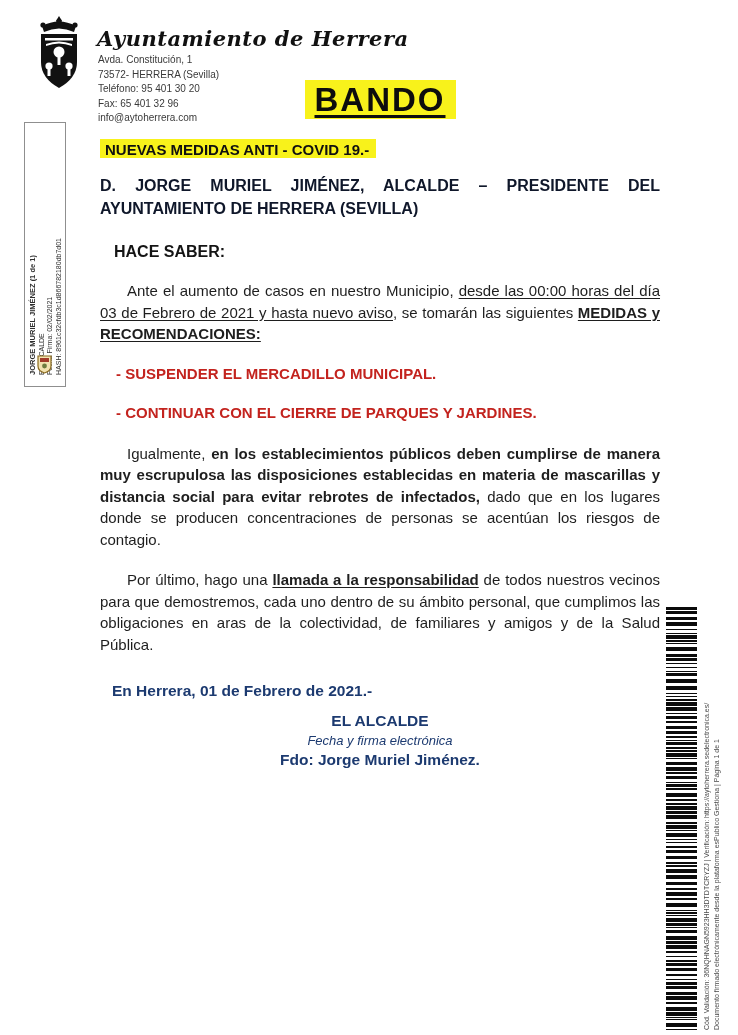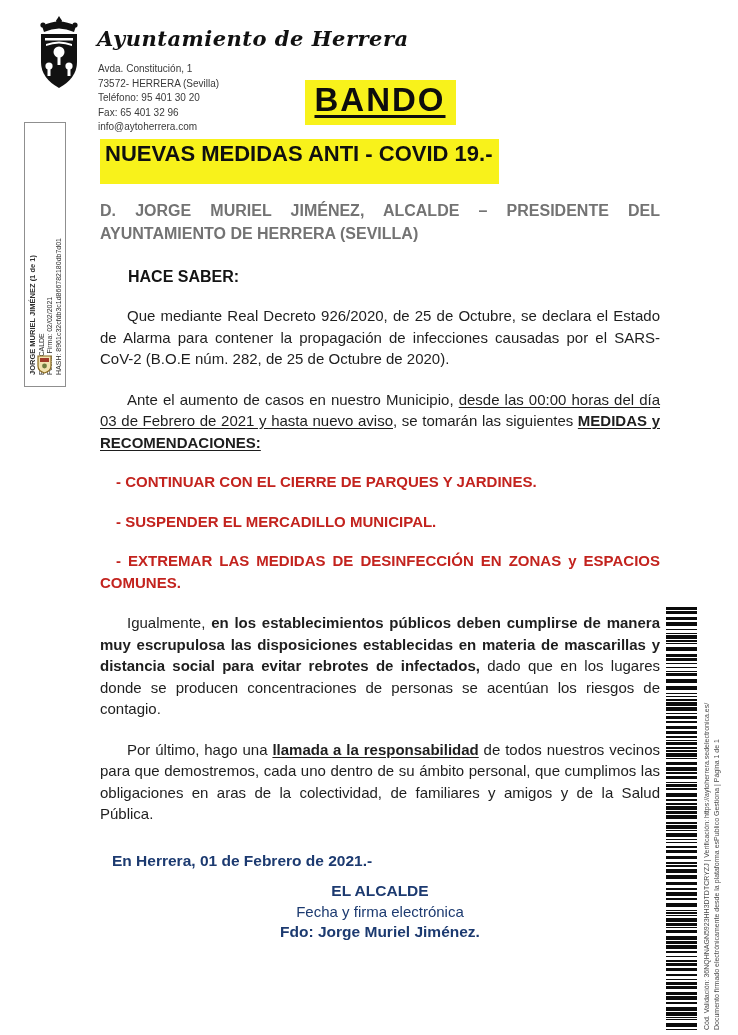--- a/index.html
+++ b/index.html
@@ -15,32 +15,32 @@
   
   .coat{position:absolute;left:30px;top:14px;width:58px;height:78px;}
   .orgname{
     position:absolute;left:97px;top:26px;
     font-family:"DejaVu Serif", serif;
     font-style:italic;font-weight:bold;
     font-size:21px;color:#111;
     letter-spacing:.5px;white-space:nowrap;
   }
   .address{
-    position:absolute;left:98px;top:62px;
+    position:absolute;left:98px;top:53px;
     font-size:10px;line-height:14.5px;color:#3a3a3a;
   }
   .bando{
     position:absolute;left:100px;top:80px;width:560px;
     text-align:center;
   }
   .bando span{
     display:inline-block;
     font-size:33px;font-weight:bold;letter-spacing:2px;
     color:#0d0d0d;
-    padding:1px 10px 6px 10px;
+    padding:1px 10px 0 10px;
     text-decoration:underline;
     text-decoration-thickness:3px;
     text-underline-offset:4px;
   }
   
   .stampbox{
     position:absolute;left:24px;top:122px;width:40px;height:263px;
     border:1px solid #8f8f8f;background:#fff;
   }
   .stamptext{
@@ -51,31 +51,31 @@
     white-space:nowrap;
   }
   .stamptext .l1{font-weight:bold;font-size:7.5px;}
   .stamp-emblem{position:absolute;left:9px;top:232px;width:21px;height:19px;}
   
   .main{
     position:absolute;left:100px;top:139px;width:560px;
   }
   .subject{
     display:inline-block;
-    font-size:22px;font-weight:bold;color:#101010;
-    padding:2px 7px 17px 5px;
+    font-size:15px;font-weight:bold;color:#101010;
+    padding:2px 7px 0 5px;
   }
   .hl{background:#f8f21b;}
   .issuer{
     margin-top:15px;
     font-size:16px;font-weight:bold;line-height:23px;
-    text-align:justify;color:#737373;
+    text-align:justify;color:#0f172a;
   }
   .salutation{
-    margin-top:23px;margin-left:28px;
+    margin-top:23px;margin-left:14px;
     font-size:16px;font-weight:bold;color:#141414;
   }
   p.body{
     margin:19px 0 0 0;
     font-size:15px;line-height:21.5px;
     text-align:justify;text-indent:27px;color:#1e1e1e;
   }
   .seg-b{font-weight:bold;}
   .seg-u{text-decoration:underline;text-underline-offset:2px;}
   .measures{margin-top:3px;}
@@ -84,21 +84,21 @@
     font-size:15px;line-height:21.5px;font-weight:bold;
     text-align:justify;text-indent:16px;
     color:#c3231e;
   }
   .dateline{
     margin-top:27px;margin-left:12px;
     font-size:15.5px;font-weight:bold;color:#1c3a70;
   }
   .sigblock{margin-top:12px;text-align:center;color:#1c3a70;}
   .sigtitle{font-size:15.5px;font-weight:bold;}
-  .signote{font-size:15px;margin-top:3px;}
+  .signote{font-size:13px;font-style:italic;margin-top:3px;}
   .signed{font-size:15.5px;font-weight:bold;margin-top:3px;}
   
   .barcode{
     position:absolute;left:666px;top:607px;width:31px;height:423px;
     overflow:hidden;
   }
   .barcode div{background:#0b0b0b;width:100%;}
   .margintext{
     position:absolute;left:702px;top:1030px;
     width:422px;height:22px;
@@ -161,27 +161,25 @@
     </svg>
   </div>
 
   <div class="main">
     <span class="subject hl">NUEVAS MEDIDAS ANTI - COVID 19.-</span>
 
     <div class="issuer">D. JORGE MURIEL JIMÉNEZ, ALCALDE – PRESIDENTE DEL AYUNTAMIENTO DE HERRERA (SEVILLA)</div>
 
     <div class="salutation">HACE SABER:</div>
 
-    <p class="body"><span>Que mediante Real Decreto 926/2020, de 25 de Octubre, se declara el Estado de Alarma para contener la propagación de infecciones causadas por el SARS-CoV-2 (B.O.E núm. 282, de 25 de Octubre de 2020).</span></p>
     <p class="body"><span>Ante el aumento de casos en nuestro Municipio, </span><span class="seg-u">desde las 00:00 horas del día 03 de Febrero de 2021 y hasta nuevo aviso</span><span>, se tomarán las siguientes </span><span class="seg-b seg-u">MEDIDAS y RECOMENDACIONES:</span></p>
 
     <div class="measures">
+        <p class="measure">- SUSPENDER EL MERCADILLO MUNICIPAL.</p>
         <p class="measure">- CONTINUAR CON EL CIERRE DE PARQUES Y JARDINES.</p>
-        <p class="measure">- SUSPENDER EL MERCADILLO MUNICIPAL.</p>
-        <p class="measure">- EXTREMAR LAS MEDIDAS DE DESINFECCIÓN EN ZONAS y ESPACIOS COMUNES.</p>
       </div>
 
     <p class="body"><span>Igualmente, </span><span class="seg-b">en los establecimientos públicos deben cumplirse de manera muy escrupulosa las disposiciones establecidas en materia de mascarillas y distancia social para evitar rebrotes de infectados,</span><span> dado que en los lugares donde se producen concentraciones de personas se acentúan los riesgos de contagio.</span></p>
     <p class="body"><span>Por último, hago una </span><span class="seg-b seg-u">llamada a la responsabilidad</span><span> de todos nuestros vecinos para que demostremos, cada uno dentro de su ámbito personal, que cumplimos las obligaciones en aras de la colectividad, de familiares y amigos y de la Salud Pública.</span></p>
 
     <div class="dateline">En Herrera, 01 de Febrero de 2021.-</div>
 
     <div class="sigblock">
       <div class="sigtitle">EL ALCALDE</div>
       <div class="signote">Fecha y firma electrónica</div>

